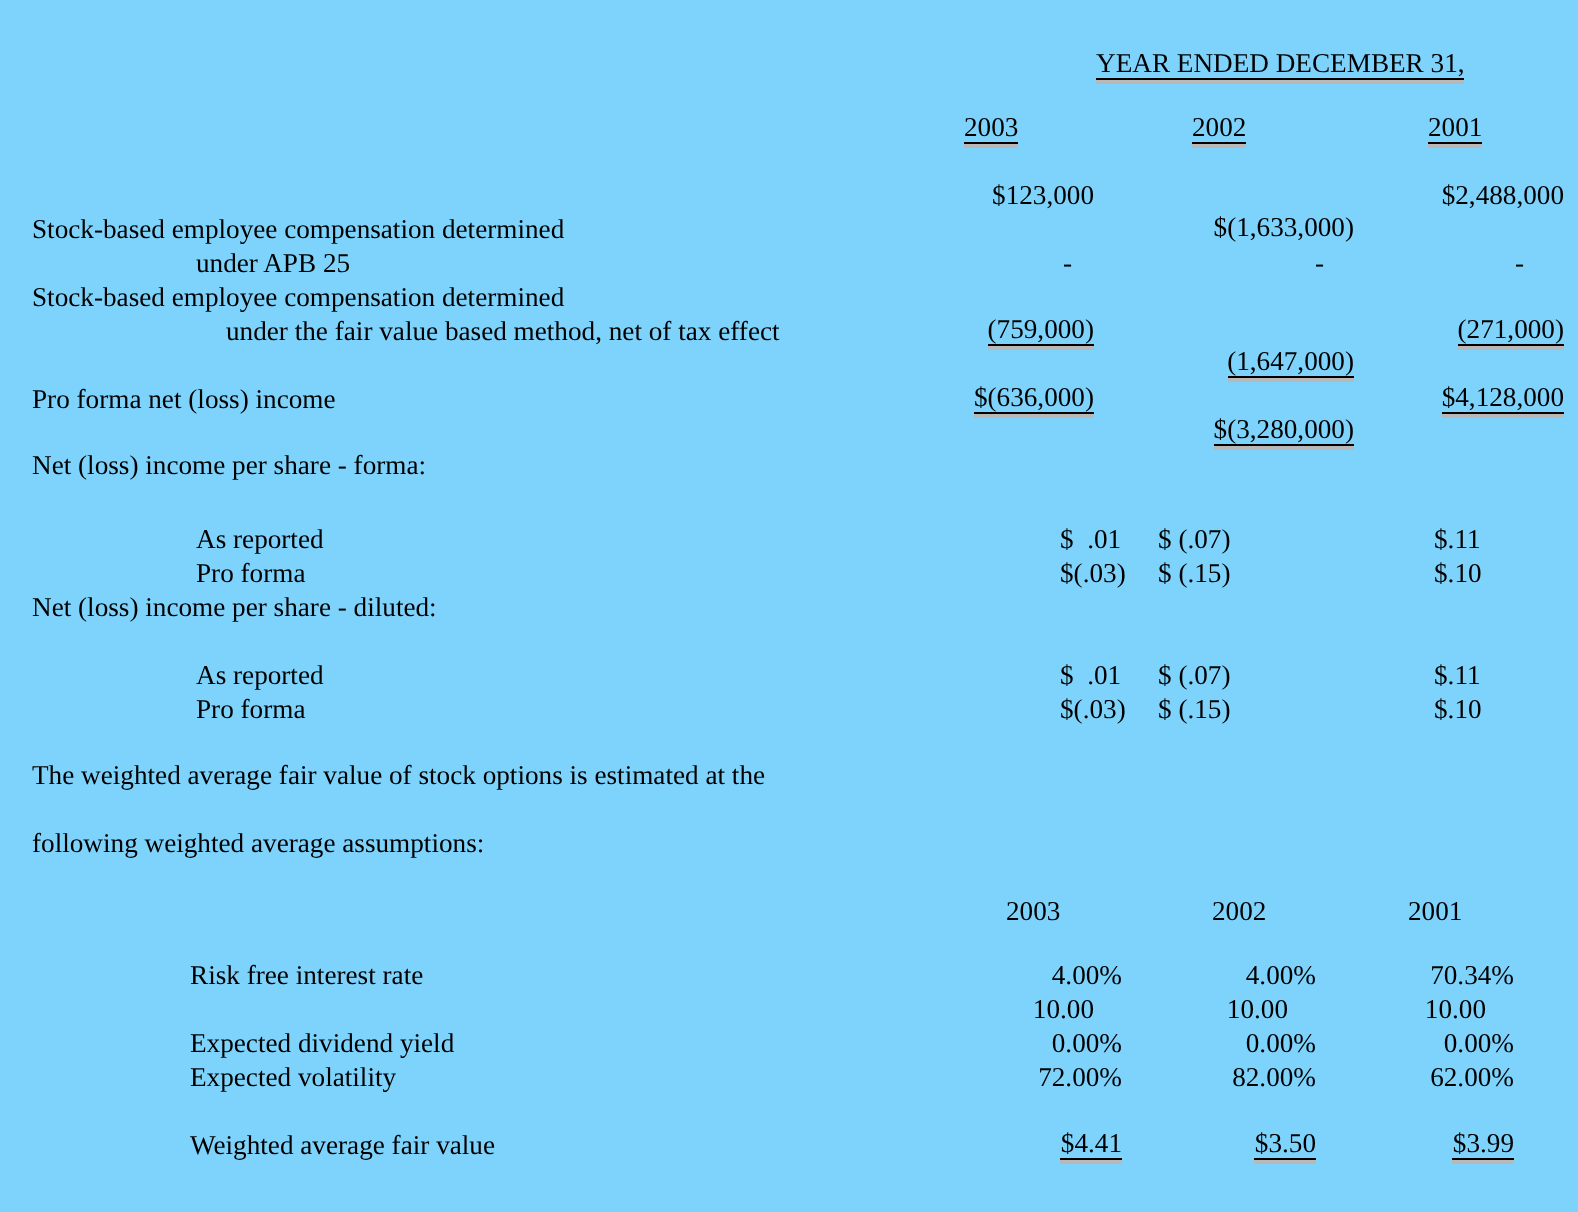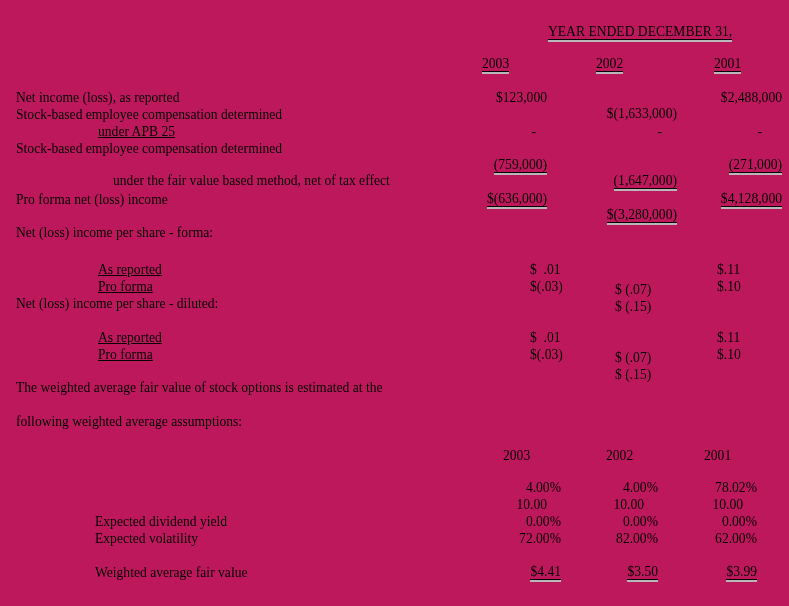--- a/index.html
+++ b/index.html
@@ -1,45 +1,45 @@
 <!DOCTYPE html>
 <html><head>
 <meta charset="utf-8">
 <style>
   html, body { margin: 0; padding: 0; background: #ffffff; }
   #page {
     position: relative;
     width: 789px;
     height: 606px;
-    background: #be185d;
+    background: #7dd3fc;
     color: #000000;
     font-family: "Liberation Serif", "DejaVu Serif", serif;
     font-size: 13.6px;
     line-height: 17px;
   }
   .row { position: absolute; left: 0; width: 789px; height: 17px; }
   .lab  { position: absolute; left: 16px; white-space: pre; }
-  .ind  { left: 98px; text-decoration: underline; }   
-  .ind2 { left: 113px; margin-top: 15px; }  
+  .ind  { left: 98px; }   
+  .ind2 { left: 113px; }  
   .inda { left: 95px; }   
 
   
   .v  { position: absolute; white-space: pre; }
   .c1 { right: 242px; }
   .c2 { right: 112px; margin-top: 16px; }
   .c3 { right: 7px;  }
 
   
   .d1 { right: 253px; }
   .d2 { right: 127px; }
   .d3 { right: 27px;  }
 
   
   .p1 { left: 530px; }
-  .p2 { left: 615px; margin-top: 20px; }
+  .p2 { left: 579px; }
   .p3 { left: 717px; }
 
   
   .a1 { right: 228px; }
   .a2 { right: 131px; }
   .a3 { right: 32px;  }
 
   
   .ycell { position: absolute; width: 60px; }
   .y1 { left: 482px; } .y2 { left: 596px; } .y3 { left: 714px; }
@@ -62,21 +62,20 @@
     <span class="title u">YEAR ENDED DECEMBER 31,</span>
   </div>
 
   <div class="row" style="top:55px">
     <span class="ycell y1"><span class="u">2003</span></span>
     <span class="ycell y2"><span class="u">2002</span></span>
     <span class="ycell y3"><span class="u">2001</span></span>
   </div>
 
   <div class="row" style="top:89px">
-    <span class="lab">Net income (loss), as reported</span>
     <span class="v c1">$123,000</span>
     <span class="v c2">$(1,633,000)</span>
     <span class="v c3">$2,488,000</span>
   </div>
 
   <div class="row" style="top:106px">
     <span class="lab">Stock-based employee compensation determined</span>
   </div>
 
   <div class="row" style="top:123px">
@@ -147,23 +146,24 @@
     <span class="lab">following weighted average assumptions:</span>
   </div>
 
   <div class="row" style="top:447px">
     <span class="ycell z1">2003</span>
     <span class="ycell z2">2002</span>
     <span class="ycell z3">2001</span>
   </div>
 
   <div class="row" style="top:479px">
+    <span class="lab inda">Risk free interest rate</span>
     <span class="v a1 dec">4.00%</span>
     <span class="v a2 dec">4.00%</span>
-    <span class="v a3 dec">78.02%</span>
+    <span class="v a3 dec">70.34%</span>
   </div>
 
   <div class="row" style="top:496px">
     <span class="v a1 dec" style="padding-right: 14px;">10.00</span>
     <span class="v a2 dec" style="padding-right: 14px;">10.00</span>
     <span class="v a3 dec" style="padding-right: 14px;">10.00</span>
   </div>
 
   <div class="row" style="top:513px">
     <span class="lab inda">Expected dividend yield</span>

